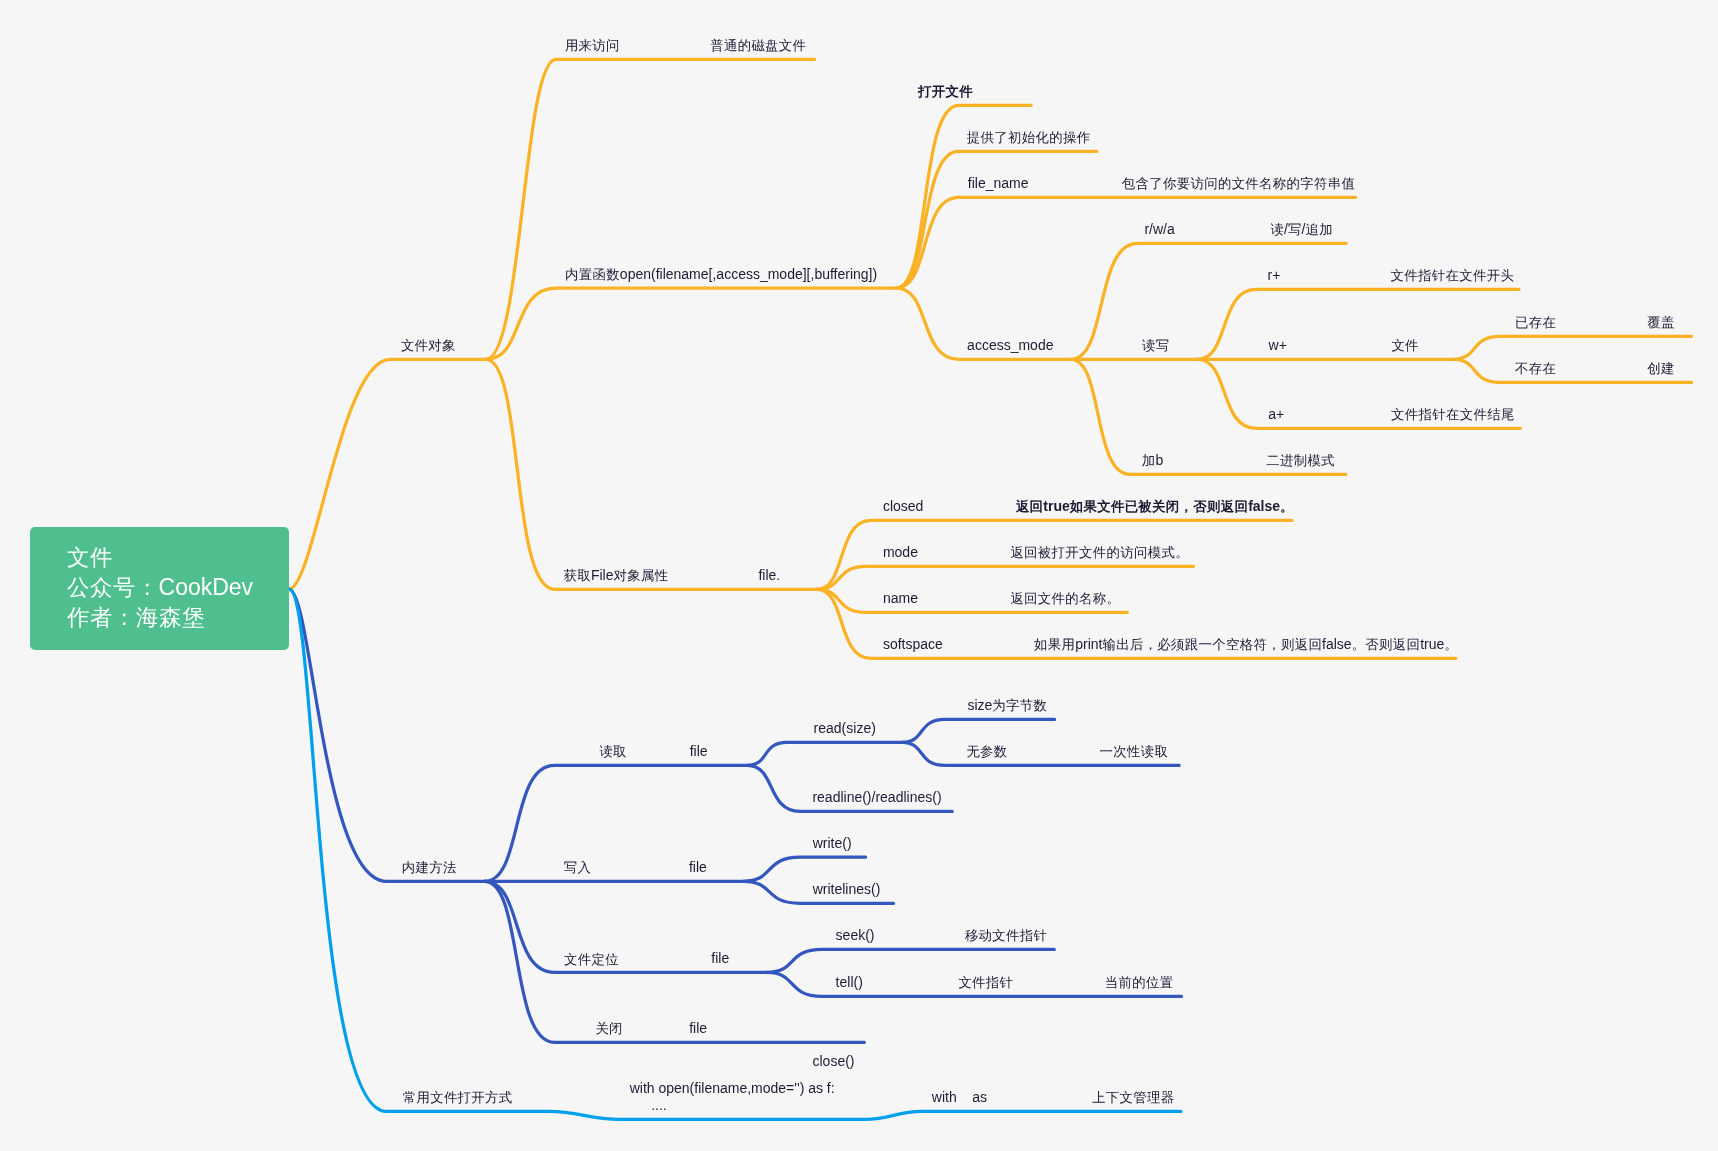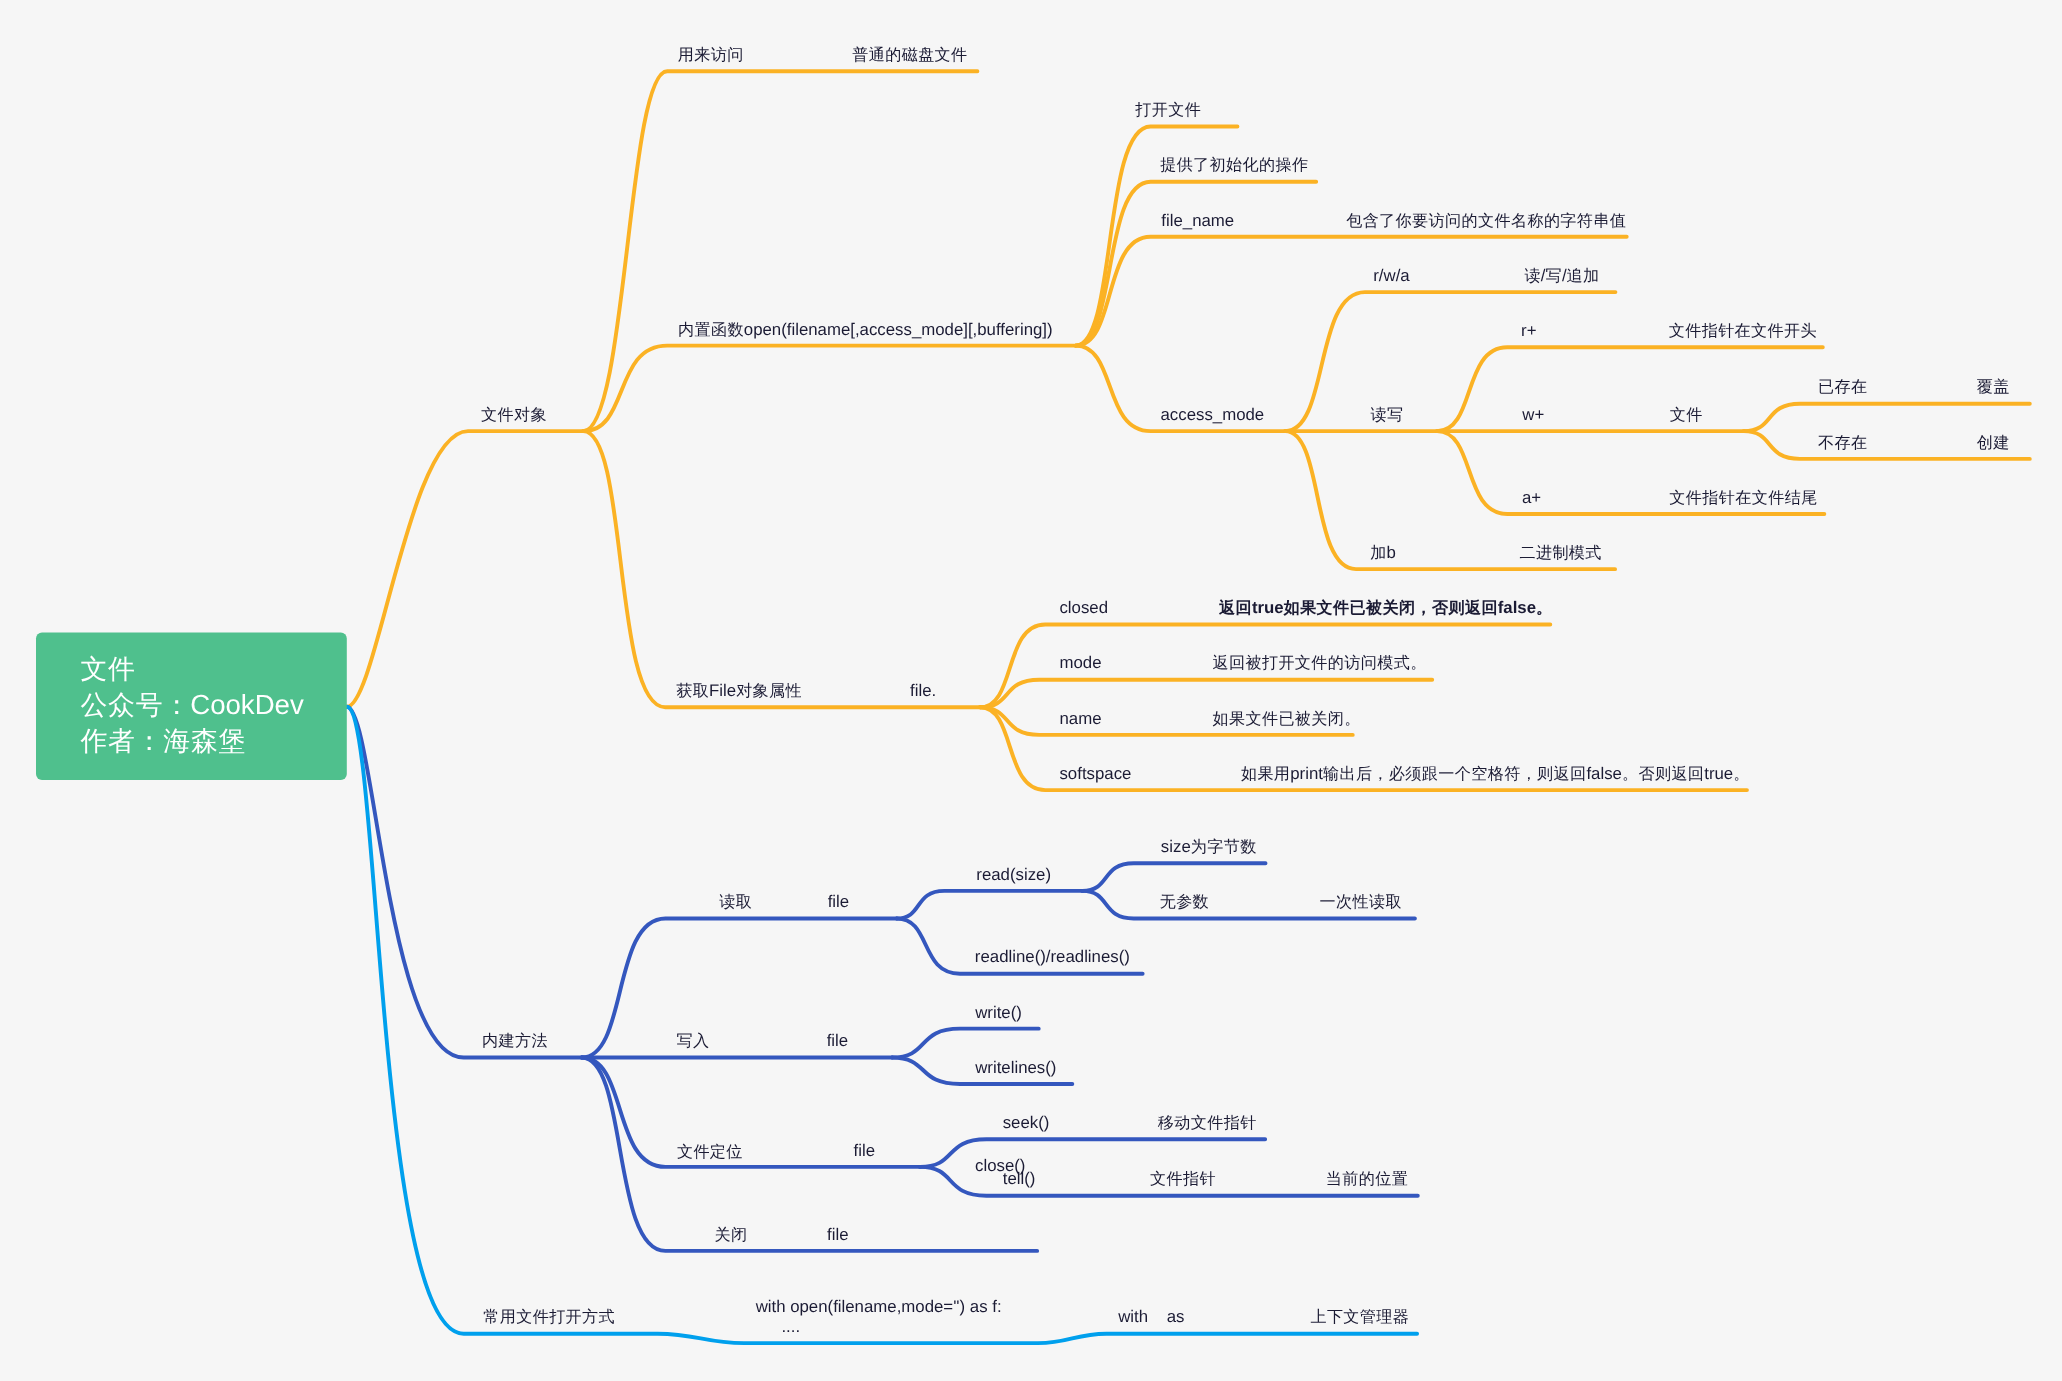--- a/index.html
+++ b/index.html
@@ -59,21 +59,21 @@
   <div id="center" style="left: 30.2px; top: 527px; width: 258.9px; height: 123px; background: rgb(79, 192, 141); border-radius: 5px;">
       <div class="ct" style="left: 36.8px; top: 15px;"><span class="cjk">文件</span></div>
       <div class="ct" style="left: 36.8px; top: 44.8px;"><span class="cjk">公众号：</span>CookDev</div>
       <div class="ct" style="left: 36.8px; top: 74.6px;"><span class="cjk">作者：海森堡</span></div>
     </div>
   <div id="labels">
       <div class="lbl" style="left: 400.9px; top: 337.8px;"><span class="cjk">文件对象</span></div>
       <div class="lbl" style="left: 564.9px; top: 37.9px;"><span class="cjk">用来访问</span></div>
       <div class="lbl" style="left: 710.2px; top: 37.9px;"><span class="cjk">普通的磁盘文件</span></div>
       <div class="lbl" style="left: 565px; top: 266.5px;"><span class="cjk">内置函数</span>open(filename[,access_mode][,buffering])</div>
-      <div class="lbl" style="left: 946px; top: 83.9px;"><span class="cjk">打开文件</span></div>
+      <div class="lbl" style="left: 918px; top: 83.9px; font-weight: bold;"><span class="cjk">打开文件</span></div>
       <div class="lbl" style="left: 966.8px; top: 129.9px;"><span class="cjk">提供了初始化的操作</span></div>
       <div class="lbl" style="left: 967.8px; top: 175.8px;">file_name</div>
       <div class="lbl" style="left: 1121.8px; top: 175.8px;"><span class="cjk">包含了你要访问的文件名称的字符串值</span></div>
       <div class="lbl" style="left: 967.1px; top: 337.8px;">access_mode</div>
       <div class="lbl" style="left: 1144.4px; top: 221.9px;">r/w/a</div>
       <div class="lbl" style="left: 1270.4px; top: 221.9px;"><span class="cjk">读</span>/<span class="cjk">写</span>/<span class="cjk">追加</span></div>
       <div class="lbl" style="left: 1142.1px; top: 337.8px;"><span class="cjk">读写</span></div>
       <div class="lbl" style="left: 1267.6px; top: 267.9px;">r+</div>
       <div class="lbl" style="left: 1390.6px; top: 267.9px;"><span class="cjk">文件指针在文件开头</span></div>
       <div class="lbl" style="left: 1268.6px; top: 337.8px;">w+</div>
@@ -86,21 +86,21 @@
       <div class="lbl" style="left: 1391.1px; top: 406.8px;"><span class="cjk">文件指针在文件结尾</span></div>
       <div class="lbl" style="left: 1141.8px; top: 452.8px;"><span class="cjk">加</span>b</div>
       <div class="lbl" style="left: 1266.2px; top: 452.8px;"><span class="cjk">二进制模式</span></div>
       <div class="lbl" style="left: 563.5px; top: 567.9px;"><span class="cjk">获取</span>File<span class="cjk">对象属性</span></div>
       <div class="lbl" style="left: 758.4px; top: 567.9px;">file.</div>
       <div class="lbl" style="left: 882.9px; top: 498.9px;">closed</div>
       <div class="lbl" style="left: 1015.9px; top: 498.9px; font-weight: bold;"><span class="cjk">返回</span>true<span class="cjk">如果文件已被关闭，否则返回</span>false<span class="cjk">。</span></div>
       <div class="lbl" style="left: 882.9px; top: 544.9px;">mode</div>
       <div class="lbl" style="left: 1010.4px; top: 544.9px;"><span class="cjk">返回被打开文件的访问模式。</span></div>
       <div class="lbl" style="left: 882.9px; top: 590.9px;">name</div>
-      <div class="lbl" style="left: 1010.4px; top: 590.9px;"><span class="cjk">如果文件已被关闭。</span></div>
+      <div class="lbl" style="left: 1010.4px; top: 590.9px;"><span class="cjk">返回文件的名称。</span></div>
       <div class="lbl" style="left: 882.9px; top: 636.9px;">softspace</div>
       <div class="lbl" style="left: 1034.1px; top: 636.9px;"><span class="cjk">如果用</span>print<span class="cjk">输出后，必须跟一个空格符，则返回</span>false<span class="cjk">。否则返回</span>true<span class="cjk">。</span></div>
       <div class="lbl" style="left: 401.7px; top: 859.8px;"><span class="cjk">内建方法</span></div>
       <div class="lbl" style="left: 563.4px; top: 743.9px; margin-left: 36px;"><span class="cjk">读取</span></div>
       <div class="lbl" style="left: 689.7px; top: 743.9px;">file</div>
       <div class="lbl" style="left: 813.6px; top: 720.9px;">read(size)</div>
       <div class="lbl" style="left: 967.4px; top: 697.9px;">size<span class="cjk">为字节数</span></div>
       <div class="lbl" style="left: 966.4px; top: 743.9px; text-align: right;"><span class="cjk">无参数</span></div>
       <div class="lbl" style="left: 1099.6px; top: 743.9px;"><span class="cjk">一次性读取</span></div>
       <div class="lbl" style="left: 812.4px; top: 789.9px;">readline()/readlines()</div>
@@ -110,20 +110,20 @@
       <div class="lbl" style="left: 812.7px; top: 881.8px;">writelines()</div>
       <div class="lbl" style="left: 564.1px; top: 952px;"><span class="cjk">文件定位</span></div>
       <div class="lbl" style="left: 711.3px; top: 950.9px;">file</div>
       <div class="lbl" style="left: 835.6px; top: 927.9px;">seek()</div>
       <div class="lbl" style="left: 964.9px; top: 927.9px; text-align: center;"><span class="cjk">移动文件指针</span></div>
       <div class="lbl" style="left: 835.6px; top: 974.9px;">tell()</div>
       <div class="lbl" style="left: 958.4px; top: 974.9px;"><span class="cjk">文件指针</span></div>
       <div class="lbl" style="left: 1104.8px; top: 974.9px;"><span class="cjk">当前的位置</span></div>
       <div class="lbl" style="left: 563.4px; top: 1020.9px; margin-left: 32px;"><span class="cjk">关闭</span></div>
       <div class="lbl" style="left: 689.2px; top: 1020.9px;">file</div>
-      <div class="lbl" style="left: 812.5px; top: 964px;">close()</div>
+      <div class="lbl" style="left: 812.5px; top: 1054px;">close()</div>
       <div class="lbl" style="left: 402.7px; top: 1089.9px;"><span class="cjk">常用文件打开方式</span></div>
       <div class="lbl" style="left: 629.7px; top: 1081.4px;">with open(filename,mode='') as f:</div>
       <div class="lbl" style="left: 651.2px; top: 1098.4px;">....</div>
       <div class="lbl" style="left: 931.8px; top: 1089.9px;">with    as</div>
       <div class="lbl" style="left: 1092px; top: 1089.9px;"><span class="cjk">上下文管理器</span></div>
     </div>
 </div>
 
 </body></html>

